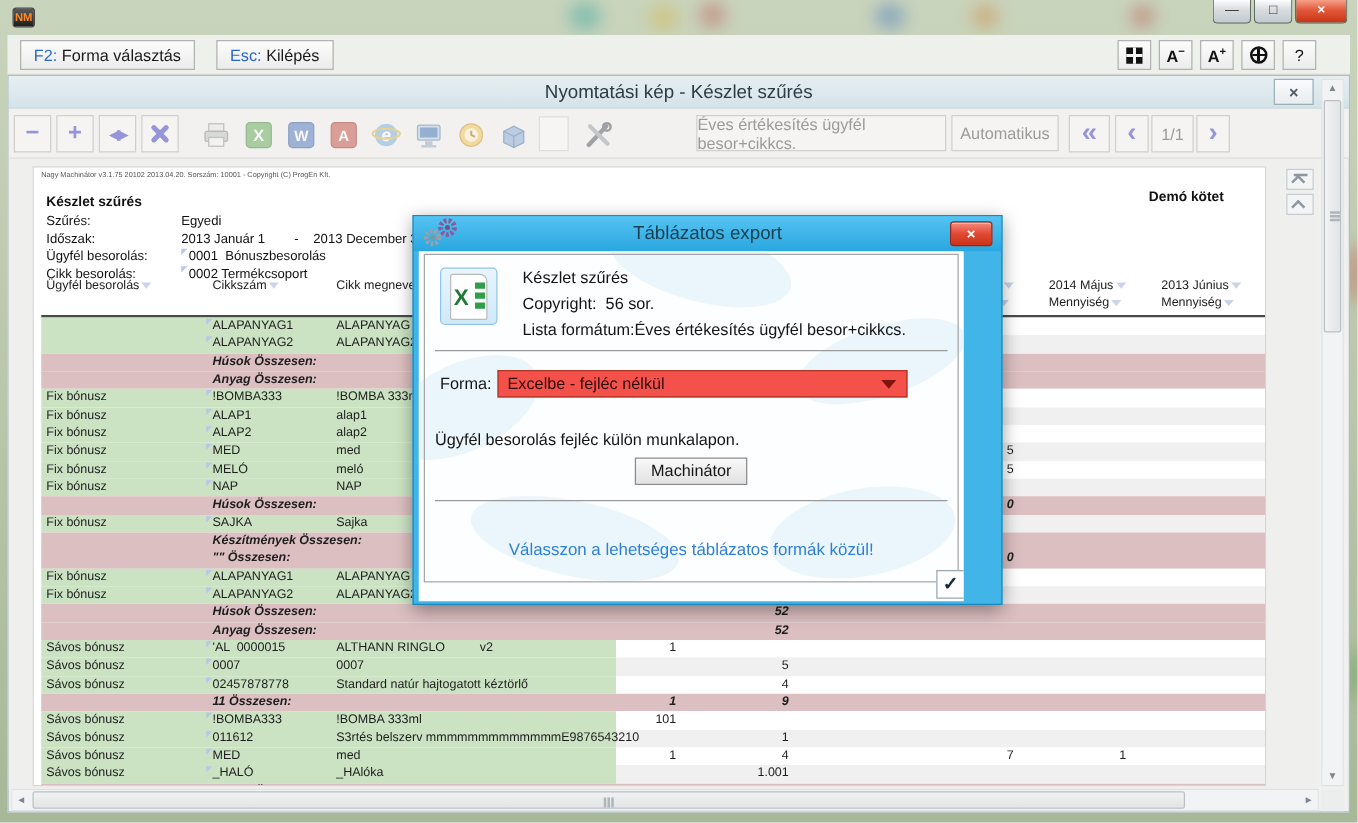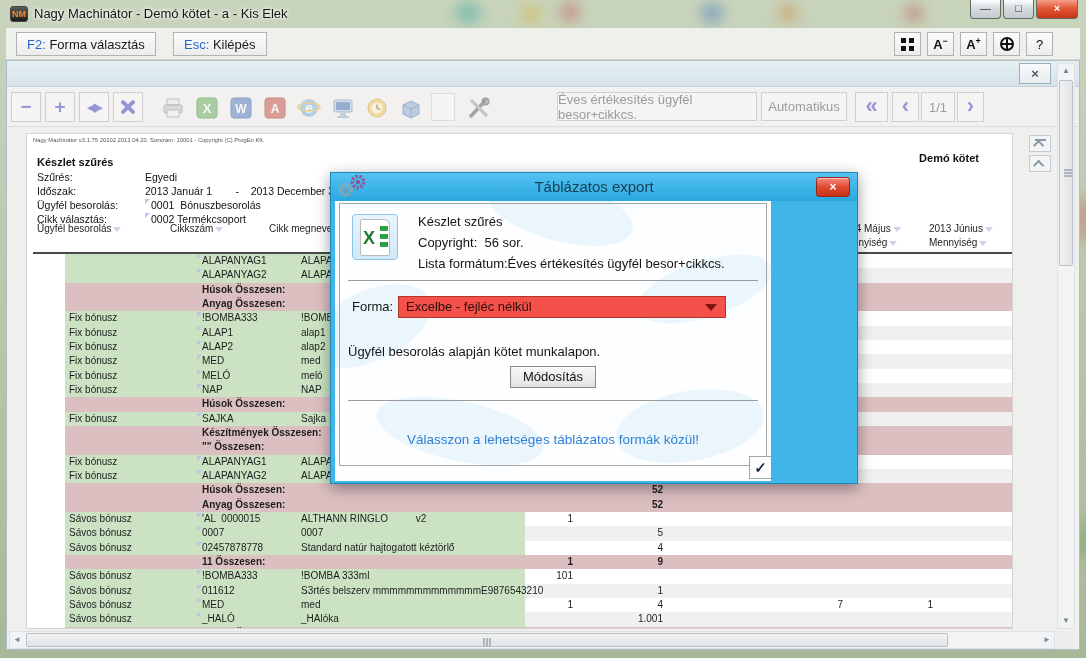--- a/index.html
+++ b/index.html
@@ -77,28 +77,28 @@
   .meta-line .mv { position:absolute; left:108px; white-space:pre; }
   .tri { display:inline-block; width:0; height:0; border-top:5px solid #b9c6ea; border-right:5px solid transparent; vertical-align:top; margin-right:1px; }
 
   .tbl-header { position:absolute; left:6px; top:86px; width:979px; height:34px; border-bottom:2px solid #4a4a4a; font-size:10px; color:#1d1d1d; }
   .hcell { position:absolute; top:3px; white-space:pre; }
   .mcol { position:absolute; width:90px; }
   .mcol .l2 { position:absolute; left:0; top:14px; white-space:pre; }
   .fmark { display:inline-block; width:0; height:0; border-left:4px solid transparent; border-right:4px solid transparent;
       border-top:5px solid #c3cfe6; margin-left:2px; vertical-align:middle; opacity:.9; }
 
-  .trow { position:absolute; left:6px; width:979px; height:14.33px; font-size:10px; line-height:14px; color:#1d1d1d; white-space:pre;margin-left:32px; }
+  .trow { position:absolute; left:6px; width:979px; height:14.33px; font-size:10px; line-height:14px; color:#1d1d1d; white-space:pre; }
   .trow span { position:absolute; white-space:pre; }
   .cell-v { text-align:right; width:62px; }
-  .sumrow { font-weight:bold; }
+  .sumrow { font-weight:bold;font-style:italic; }
   .cmark { position:absolute; width:0; height:0; border-top:5px solid #b9c6ea; border-right:5px solid transparent; }
 
   
-  .dialog { position:absolute; left:330px; top:172px; width:528px; height:312px; background:#41b5e8;
+  .dialog { position:absolute; left:330px; top:172px; width:472px; height:312px; background:#41b5e8;
       border:1px solid #1d86ba; box-shadow:0 4px 14px rgba(0,0,0,.4); z-index:50; }
   .dlg-title { position:absolute; left:0; top:0; width:100%; height:28px; background:linear-gradient(#55c3f2,#29a7e0); }
   .dlg-title-text { position:absolute; left:0; right:0; top:5px; text-align:center; font-size:15px; color:#173f52; }
   .dlg-close { position:absolute; right:7px; top:4px; width:34px; height:20px; border-radius:3px; border:1px solid #99261b;
       background:linear-gradient(#f58b7d,#e04a33 50%,#c93318); color:#fff; font-weight:bold; font-size:12px; text-align:center; line-height:18px;
       box-shadow:inset 0 1px 0 rgba(255,255,255,.5); }
   .dlg-body { position:absolute; left:4px; top:28px; width:436px; height:280px; background:#fdfeff; overflow:hidden; }
   .wm { position:absolute; background:#e1f1fa; border-radius:50%; opacity:.65; pointer-events:none; }
   .dlg-panel { position:absolute; left:4px; top:2px; width:428px; height:263px; border:1px solid #a6a6a6; }
   .excel-big { position:absolute; left:12px; top:10px; width:46px; height:46px; border:1px solid #8fc3e8; border-radius:4px;
@@ -124,21 +124,20 @@
 <body>
 
 <div class="titlebar">
   <div class="blob" style="left:455px;top:2px;width:26px;height:22px;background:#2fa3a0"></div>
   <div class="blob" style="left:520px;top:4px;width:22px;height:20px;background:#d8b23a"></div>
   <div class="blob" style="left:560px;top:2px;width:20px;height:20px;background:#c04848"></div>
   <div class="blob" style="left:700px;top:3px;width:24px;height:20px;background:#3a6ec0"></div>
   <div class="blob" style="left:778px;top:4px;width:20px;height:18px;background:#d07a2a"></div>
   <div class="blob" style="left:905px;top:4px;width:18px;height:18px;background:#b84040"></div>
   <div class="app-icon">NM</div>
-  <div class="win-title">Nagy Machinátor - Demó kötet - a - Kis Elek</div>
   <div class="winbtn" style="left:970px;width:31px;">—</div>
   <div class="winbtn" style="left:1003px;width:31px;">□</div>
   <div class="winbtn close" style="left:1036px;width:42px;">×</div>
 </div>
 <div class="blob" style="left:1076px;top:195px;width:14px;height:48px;background:#c05050"></div>
 <div class="blob" style="left:1076px;top:520px;width:14px;height:40px;background:#5a9a4a"></div>
 
 <div class="commandbar">
   <div class="cmdbtn" style="left:10px;">
     <span class="cmdkey">F2:</span><span> Forma választás</span>
@@ -158,20 +157,21 @@
       </div>
       <div class="toolbtn" style="left: 987px;">
         <div class="target-glyph"></div>
       </div>
       <div class="toolbtn" style="left: 1020px;">?</div>
     </div>
 </div>
 
 <div class="preview">
   <div class="pv-title">
+    <div class="pv-title-text">Nyomtatási kép - Készlet szűrés</div>
     <div class="pv-close">×</div>
   </div>
 
   <div class="pv-toolbar">
     <div id="zoom-tools">
         <div class="zbtn" style="left: 4px;">−</div>
         <div class="zbtn" style="left: 38px;">+</div>
         <div class="zbtn fitw" style="left: 72px;">◀▶</div>
         <div class="zbtn" style="left: 106px;">
           <div class="xcross"></div>
@@ -251,21 +251,21 @@
 
   <div class="pv-content">
     <div class="page">
       <div class="copyright">Nagy Machinátor v3.1.75 20102 2013.04.20. Sorszám: 10001 - Copyright (C) ProgEn Kft.</div>
       <div class="demo-label">Demó kötet</div>
       <div class="rpt-title">Készlet szűrés</div>
       <div id="report-meta">
           <div class="meta-line" style="top: 37px;"><span>Szűrés:</span><span class="mv">Egyedi</span></div>
           <div class="meta-line" style="top: 51px;"><span>Időszak:</span><span class="mv">2013 Január 1        -    2013 December 31</span></div>
           <div class="meta-line" style="top: 65px;"><span>Ügyfél besorolás:</span><span class="mv"><span class="tri"></span>0001  Bónuszbesorolás</span></div>
-          <div class="meta-line" style="top: 79px;"><span>Cikk választás:</span><span class="mv"><span class="tri"></span>0002 Termékcsoport</span></div>
+          <div class="meta-line" style="top: 79px;"><span>Cikk besorolás:</span><span class="mv"><span class="tri"></span>0002 Termékcsoport</span></div>
         </div>
       <div class="tbl-header" id="tbl-header">
           <div class="hcell" style="left: 4px;">Ügyfél besorolás<span class="fmark"></span></div>
           <div class="hcell" style="left: 137px;">Cikkszám<span class="fmark"></span></div>
           <div class="hcell" style="left: 236px;">Cikk megnevezés<span class="fmark"></span></div>
           <div class="mcol" style="left: 446px; top: 3px;"><span>2013 Január</span><span class="fmark"></span><span class="l2">Mennyiség<span class="fmark"></span></span></div>
           <div class="mcol" style="left: 536px; top: 3px;"><span>2013 Február</span><span class="fmark"></span><span class="l2">Mennyiség<span class="fmark"></span></span></div>
           <div class="mcol" style="left: 626px; top: 3px;"><span>2013 Március</span><span class="fmark"></span><span class="l2">Mennyiség<span class="fmark"></span></span></div>
           <div class="mcol" style="left: 716px; top: 3px;"><span>2013 Április</span><span class="fmark"></span><span class="l2">Mennyiség<span class="fmark"></span></span></div>
           <div class="mcol" style="left: 806px; top: 3px;"><span>2014 Május</span><span class="fmark"></span><span class="l2">Mennyiség<span class="fmark"></span></span></div>
@@ -360,20 +360,20 @@
       </div>
       <div class="dlg-line" style="left:78px;top:10px;">Készlet szűrés</div>
       <div class="dlg-line" style="left:78px;top:31px;"><span>Copyright:</span><span>&nbsp; </span><span>56 sor.</span></div>
       <div class="dlg-line" style="left:78px;top:52px;"><span>Lista formátum:</span><span>Éves értékesítés ügyfél besor+cikkcs.</span></div>
       <div class="hr" style="top:76px;"></div>
       <div class="dlg-line" style="left:12px;top:95px;">Forma:</div>
       <div class="forma-dd">
         <span>Excelbe - fejléc nélkül</span>
         <div class="dd-arrow"></div>
       </div>
-      <div class="dlg-line" style="left:8px;top:140px;">Ügyfél besorolás alapján kötet munkalapon.</div>
-      <div class="modbtn">Módosítás</div>
+      <div class="dlg-line" style="left:8px;top:140px;">Ügyfél besorolás fejléc külön munkalapon.</div>
+      <div class="modbtn">Machinátor</div>
       <div class="hr" style="top:196px;"></div>
       <div class="hint">Válasszon a lehetséges táblázatos formák közül!</div>
     </div>
     <div class="okbtn">✓</div>
   </div>
 </div>
 
 </body></html>

